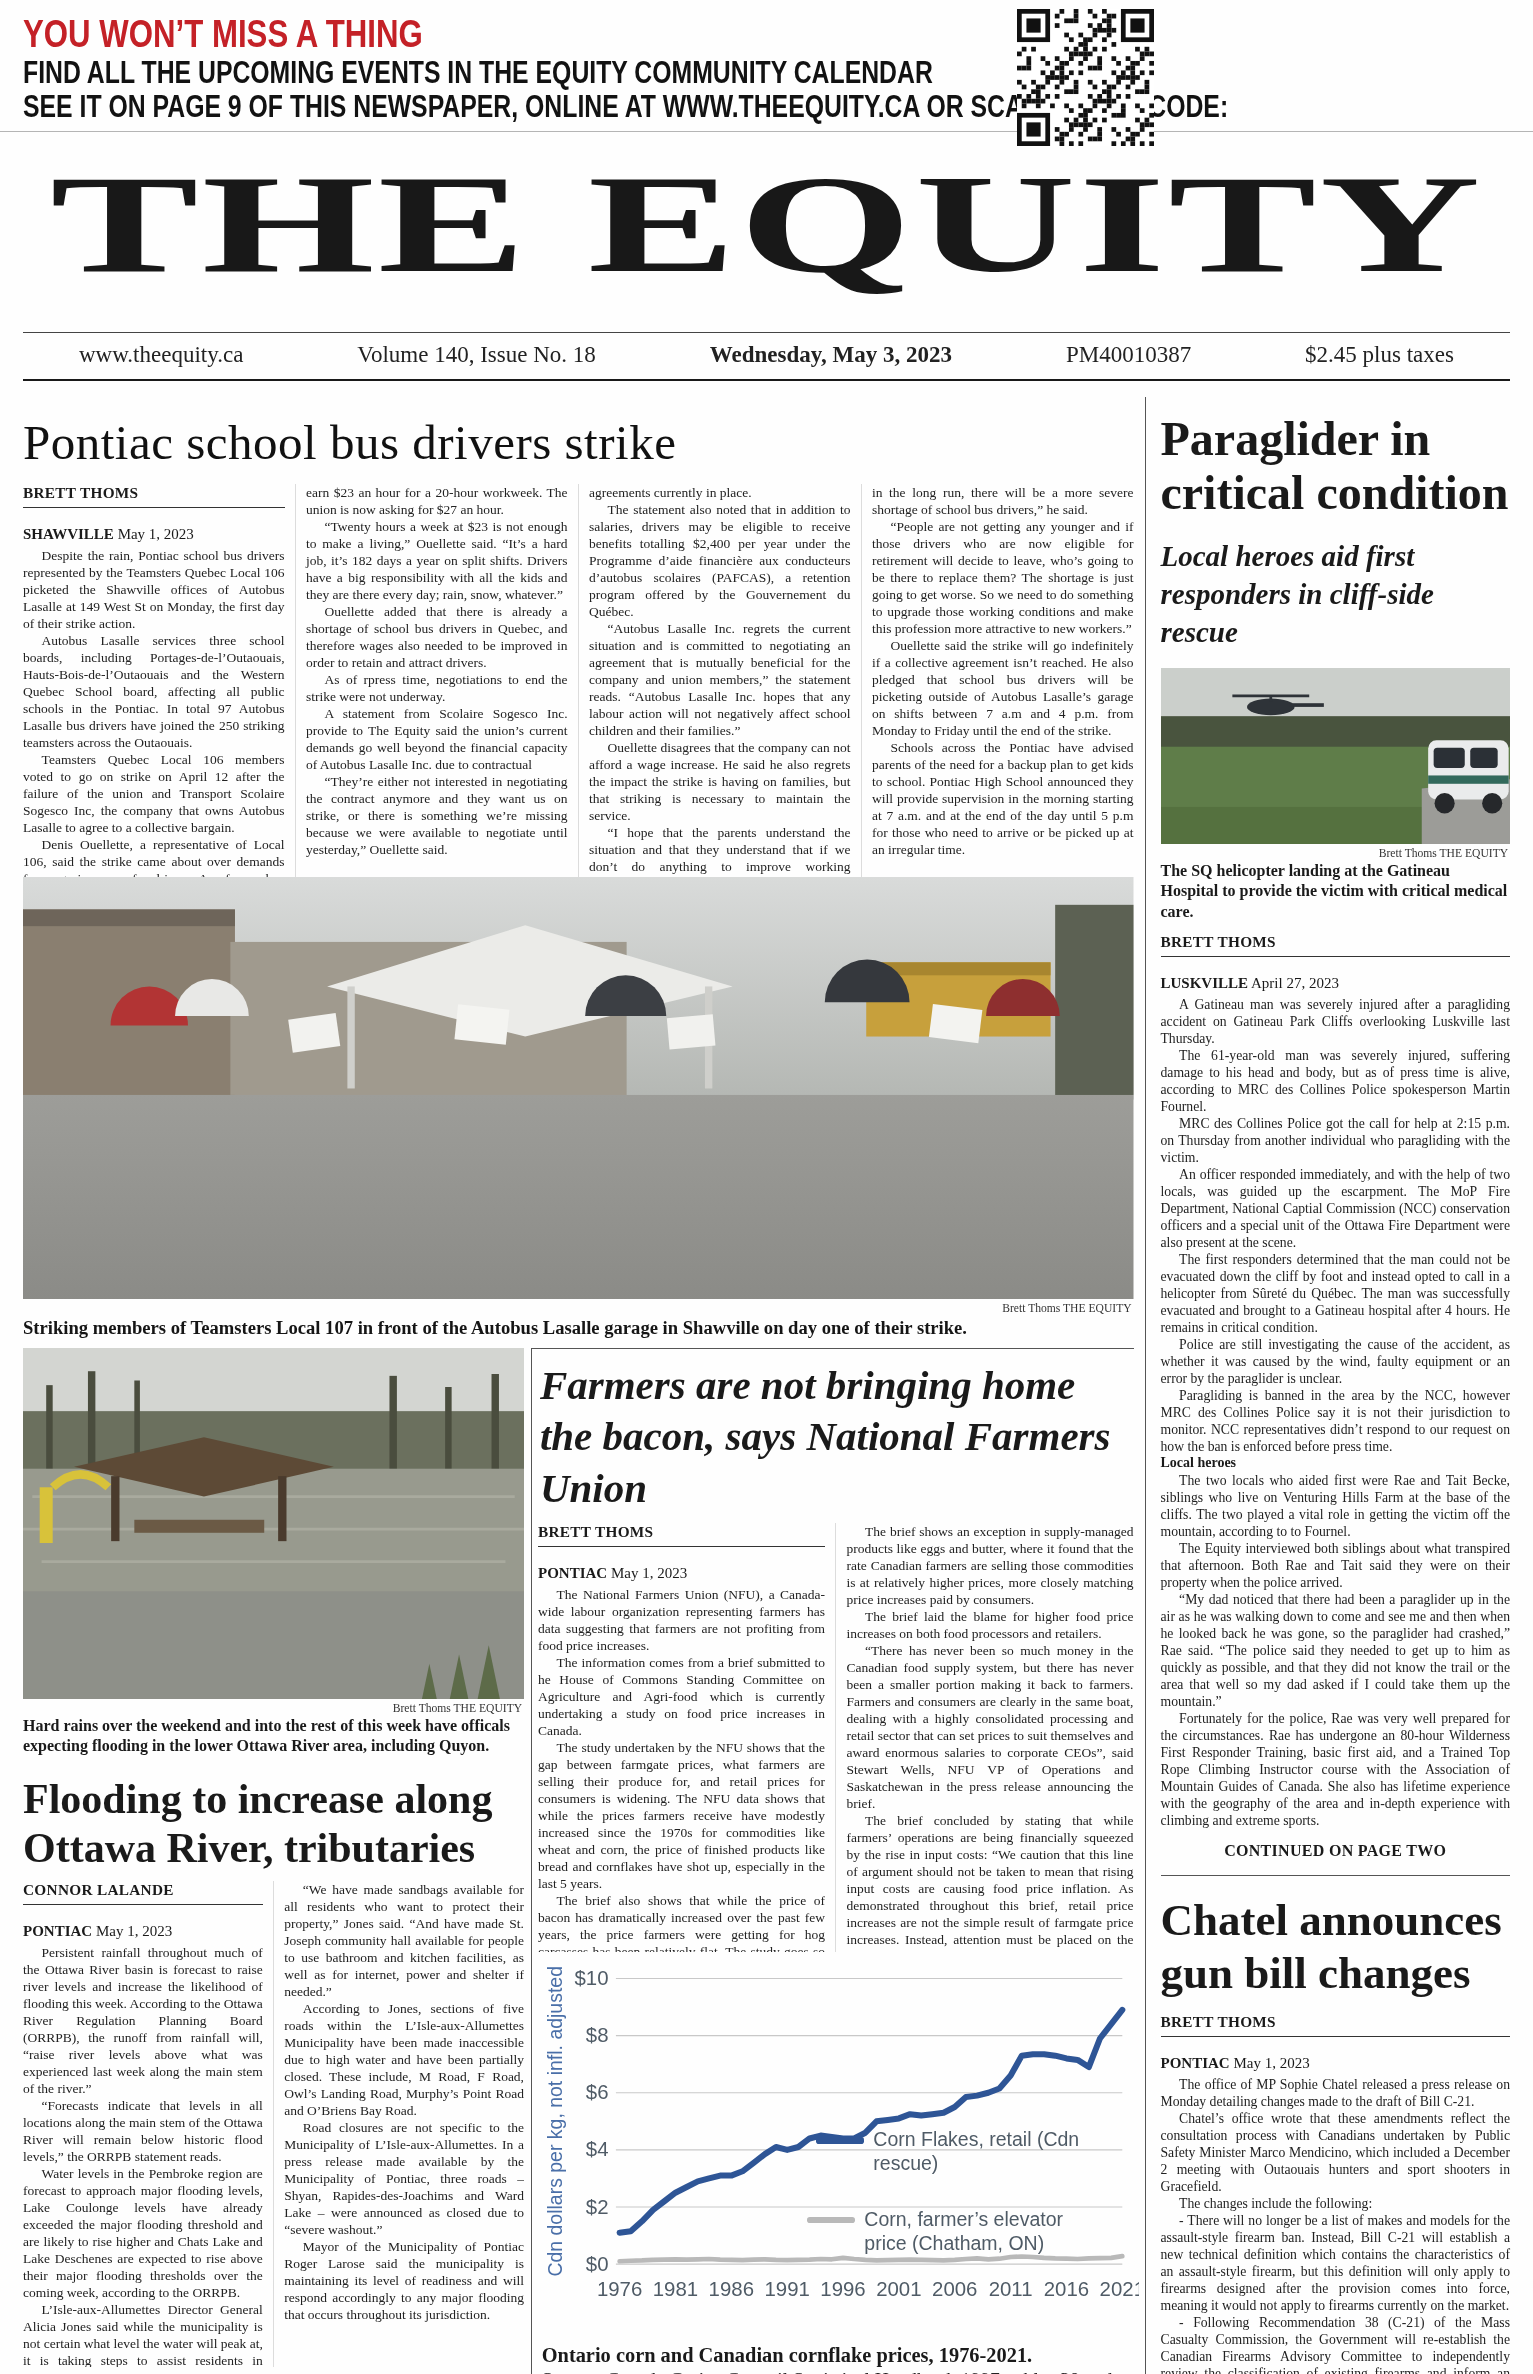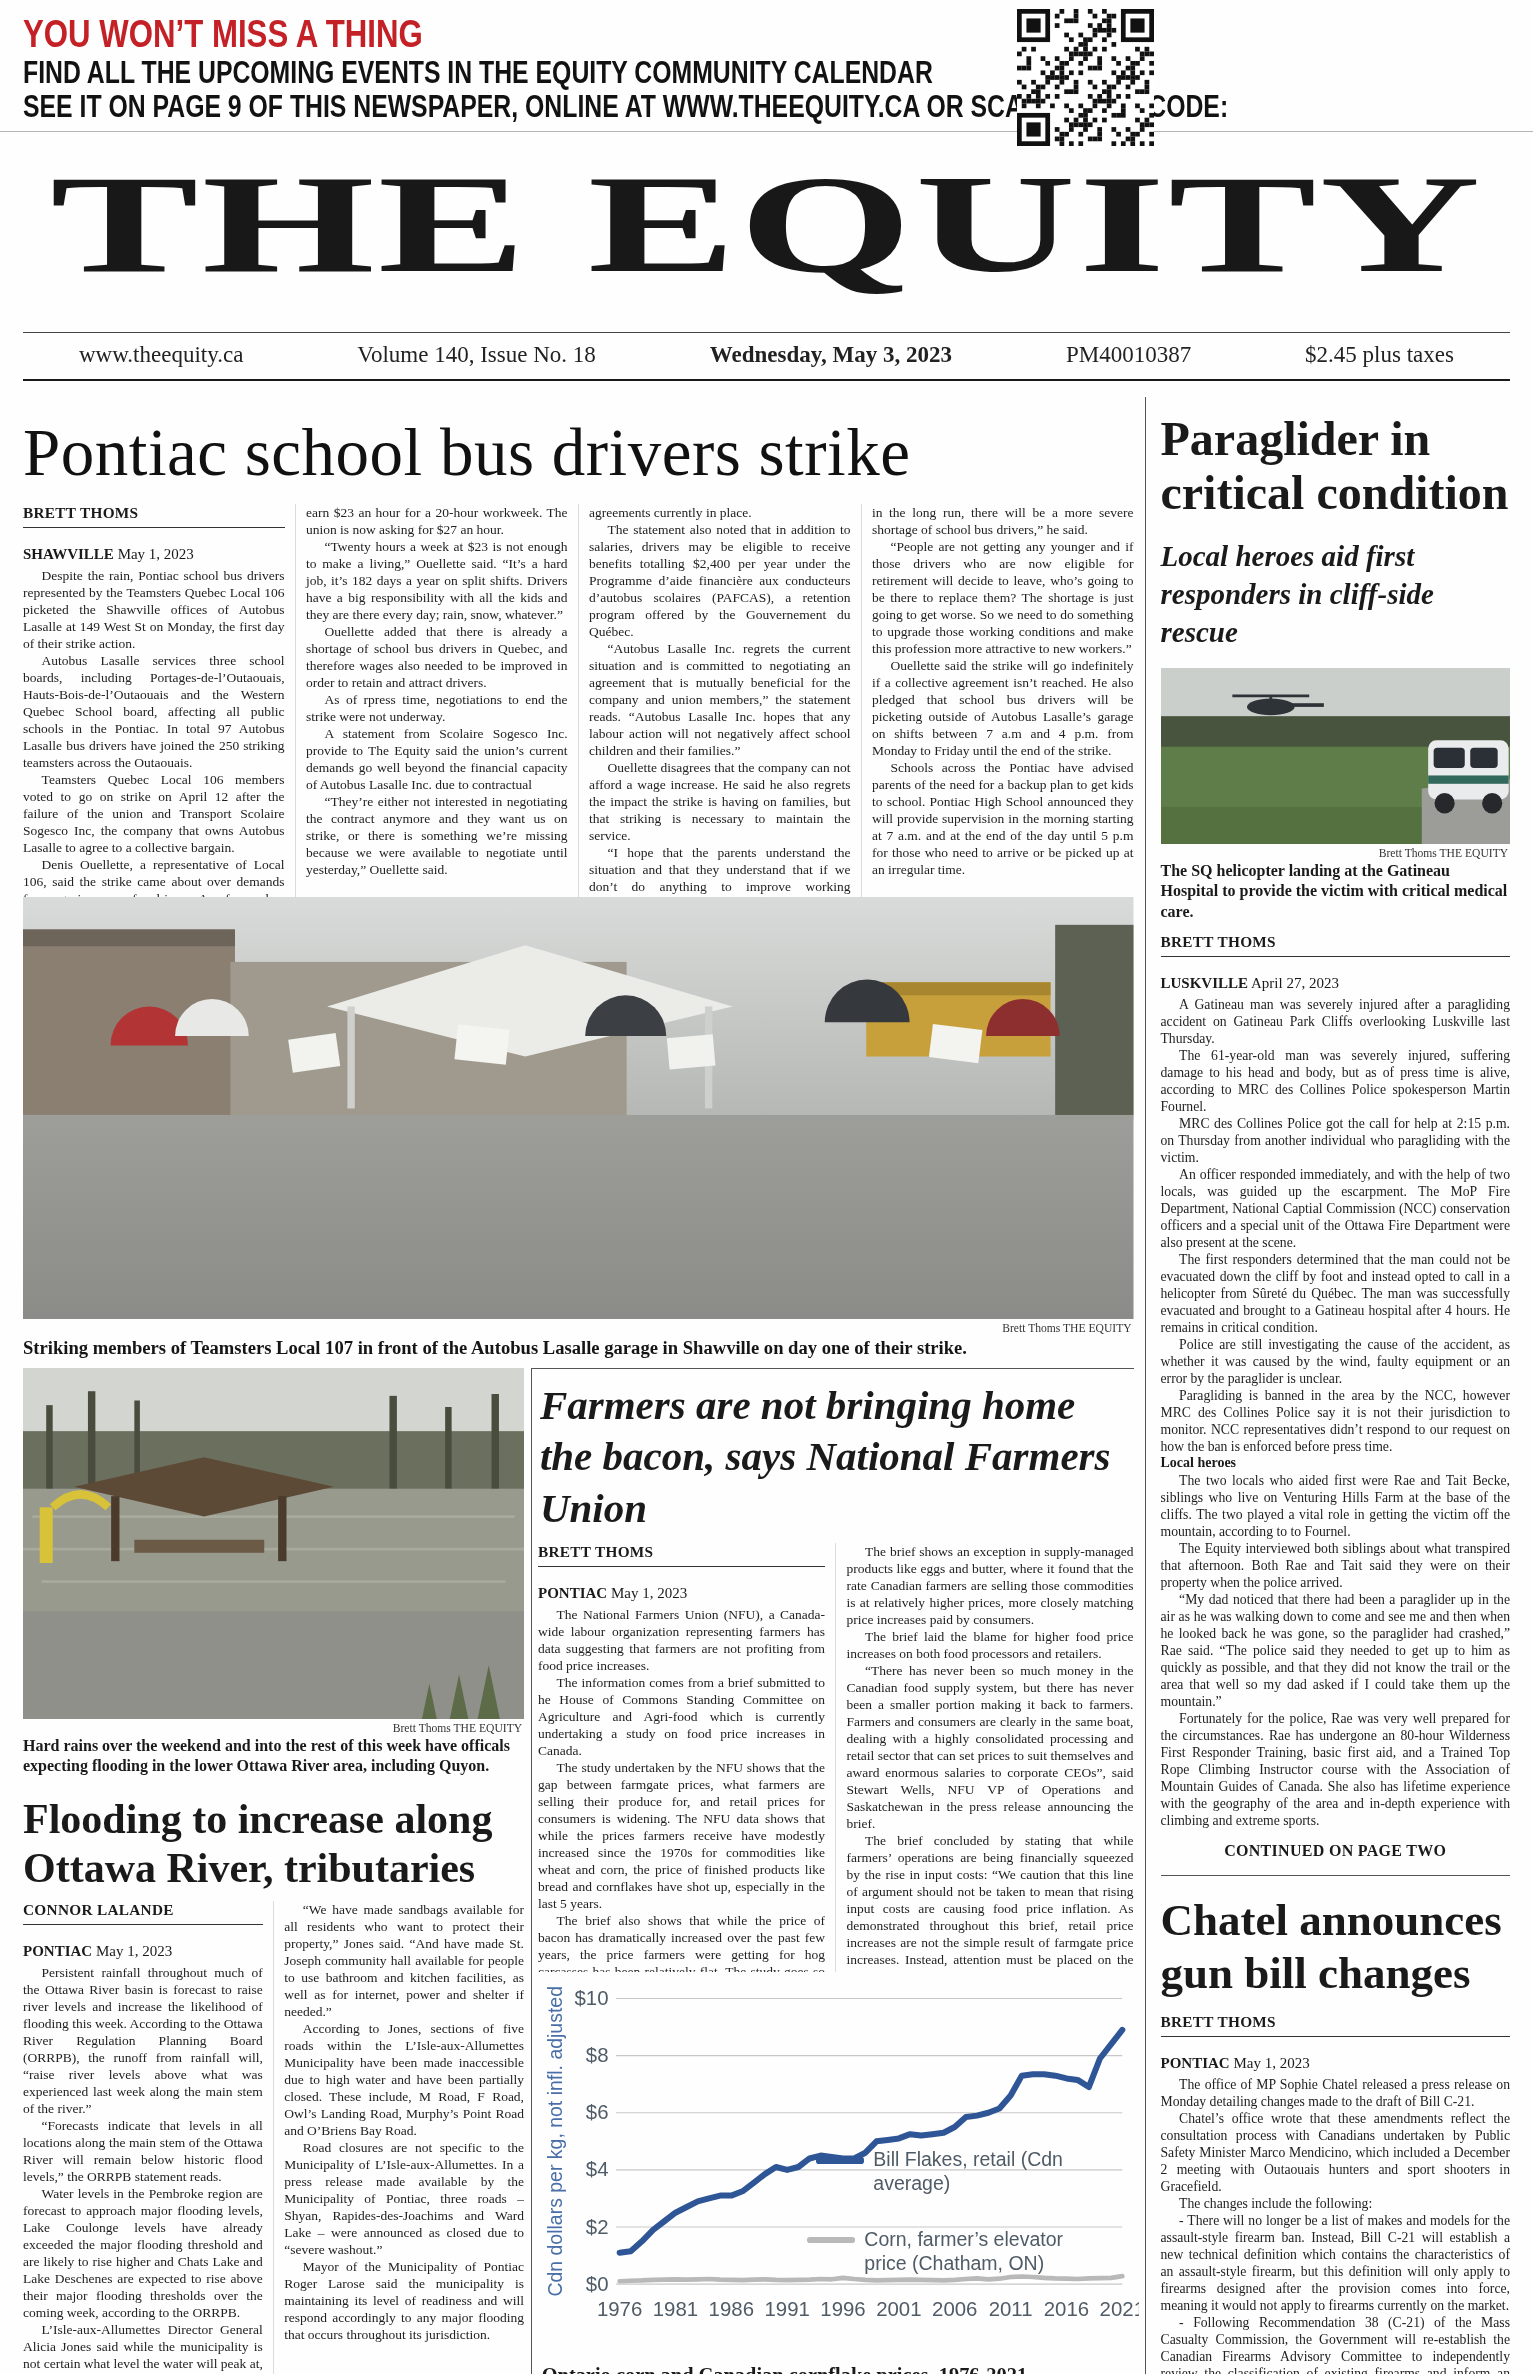--- a/index.html
+++ b/index.html
@@ -25,21 +25,21 @@
              display:flex; justify-content:space-between; align-items:center;
              padding:9.3px 56px 11px 56px; font-size:23px; color:#222; }
   .infobar .date { font-weight:700; }
 
   
   .content { display:flex; padding:0 23px; }
   .col-left { width:1118px; }
   .col-right { width:369px; border-left:0.9px solid #555; margin-left:11px; padding-left:15px; }
 
   
-  .hl-main { font-size:67px; font-weight:400; letter-spacing:0.5px; padding:16.7px 0 13px 0; color:#111; }
+  .hl-main { font-size:49px; font-weight:400; letter-spacing:0.5px; padding:16.7px 0 13px 0; color:#111; }
   .hl-right { font-size:48px; font-weight:700; line-height:1.12; padding:15px 0 3.7px 0; }
   .hl-sub { font-size:29px; font-style:italic; font-weight:700; line-height:1.3; padding:15px 0 13px 0; }
   .hl-flood { font-size:42px; font-weight:700; line-height:1.15; padding:18.6px 0 9.3px 0; }
   .hl-farm { font-size:41px; font-weight:700; font-style:italic; line-height:1.25; padding:11px 0 9.3px 0; }
   .hl-chatel { font-size:45px; font-weight:700; line-height:1.18; padding:18.6px 0 13px 0; }
 
   
   .byline { font-weight:700; font-size:15.3px; border-bottom:1.4px solid #333; padding-bottom:5px; margin-bottom:18px; letter-spacing:0.3px; }
   .dateline { font-size:15px; margin-bottom:3.7px; }
   .dateline .loc { font-weight:700; }
@@ -549,21 +549,21 @@
                   <text x="449.3333333333333" y="364" text-anchor="middle" font-family="Liberation Sans, sans-serif" font-size="22" fill="#4f5b66">2006</text>
                   <text x="509.55555555555554" y="364" text-anchor="middle" font-family="Liberation Sans, sans-serif" font-size="22" fill="#4f5b66">2011</text>
                   <text x="569.7777777777778" y="364" text-anchor="middle" font-family="Liberation Sans, sans-serif" font-size="22" fill="#4f5b66">2016</text>
                   <text x="630" y="364" text-anchor="middle" font-family="Liberation Sans, sans-serif" font-size="22" fill="#4f5b66">2021</text>
                   <text x="26" y="176" text-anchor="middle" font-family="Liberation Sans, sans-serif" font-size="21" fill="#4a6fa8" transform="rotate(-90 26 176)">Cdn dollars per kg, not infl. adjusted</text>
                   <polyline points="88.0,296.1 100.0,294.6 112.1,283.8 124.1,271.5 136.2,262.2 148.2,253.0 160.3,246.8 172.3,240.7 184.4,237.6 196.4,234.5 208.4,234.5 220.5,229.9 232.5,220.7 244.6,211.4 256.6,203.7 268.7,206.8 280.7,203.7 292.8,194.5 304.8,191.4 316.8,192.9 328.9,194.5 340.9,194.5 353.0,188.3 365.0,176.0 377.1,174.5 389.1,172.9 401.2,168.3 413.2,169.8 425.2,168.3 437.3,166.8 449.3,160.6 461.4,149.8 473.4,148.3 485.5,145.2 497.5,140.6 509.6,126.7 521.6,105.2 533.6,103.6 545.7,103.6 557.7,105.2 569.8,108.2 581.8,109.8 593.9,117.5 605.9,86.7 618.0,71.3 630.0,55.9" fill="none" stroke="#2e5596" stroke-width="6.5" stroke-linejoin="round" stroke-linecap="round"></polyline>
                   <polyline points="88.0,326.9 100.0,326.3 112.1,326.0 124.1,325.4 136.2,325.1 148.2,324.8 160.3,325.1 172.3,324.8 184.4,324.5 196.4,325.1 208.4,325.4 220.5,325.7 232.5,325.1 244.6,324.8 256.6,325.4 268.7,325.7 280.7,325.4 292.8,325.1 304.8,324.5 316.8,324.8 328.9,323.2 340.9,324.5 353.0,325.4 365.0,326.0 377.1,325.7 389.1,325.4 401.2,325.1 413.2,325.4 425.2,325.7 437.3,326.0 449.3,325.4 461.4,324.5 473.4,323.8 485.5,324.8 497.5,324.1 509.6,322.3 521.6,321.7 533.6,322.3 545.7,323.2 557.7,323.8 569.8,324.1 581.8,324.5 593.9,323.8 605.9,323.5 618.0,323.2 630.0,321.4" fill="none" stroke="#b9b9b9" stroke-width="5" stroke-linejoin="round" stroke-linecap="round"></polyline>
                 </svg>
               <div class="legend legend1">
                 <span class="swatch" id="sw1" style="height: 6.5px; background: rgb(46, 85, 150);"></span>
-                <span>Bill Flakes, retail (Cdn average)</span>
+                <span>Corn Flakes, retail (Cdn rescue)</span>
               </div>
               <div class="legend legend2">
                 <span class="swatch" id="sw2" style="height: 5.6px; background: rgb(185, 185, 185);"></span>
                 <span>Corn, farmer’s elevator price (Chatham, ON)</span>
               </div>
             </div>
             <div class="chart-caption">
               <div class="t">Ontario corn and Canadian cornflake prices, 1976-2021.</div>
               <div class="s">Source: Canada Grains Council Statistical Handbook 1997, tables 38 and 40;</div>
 

